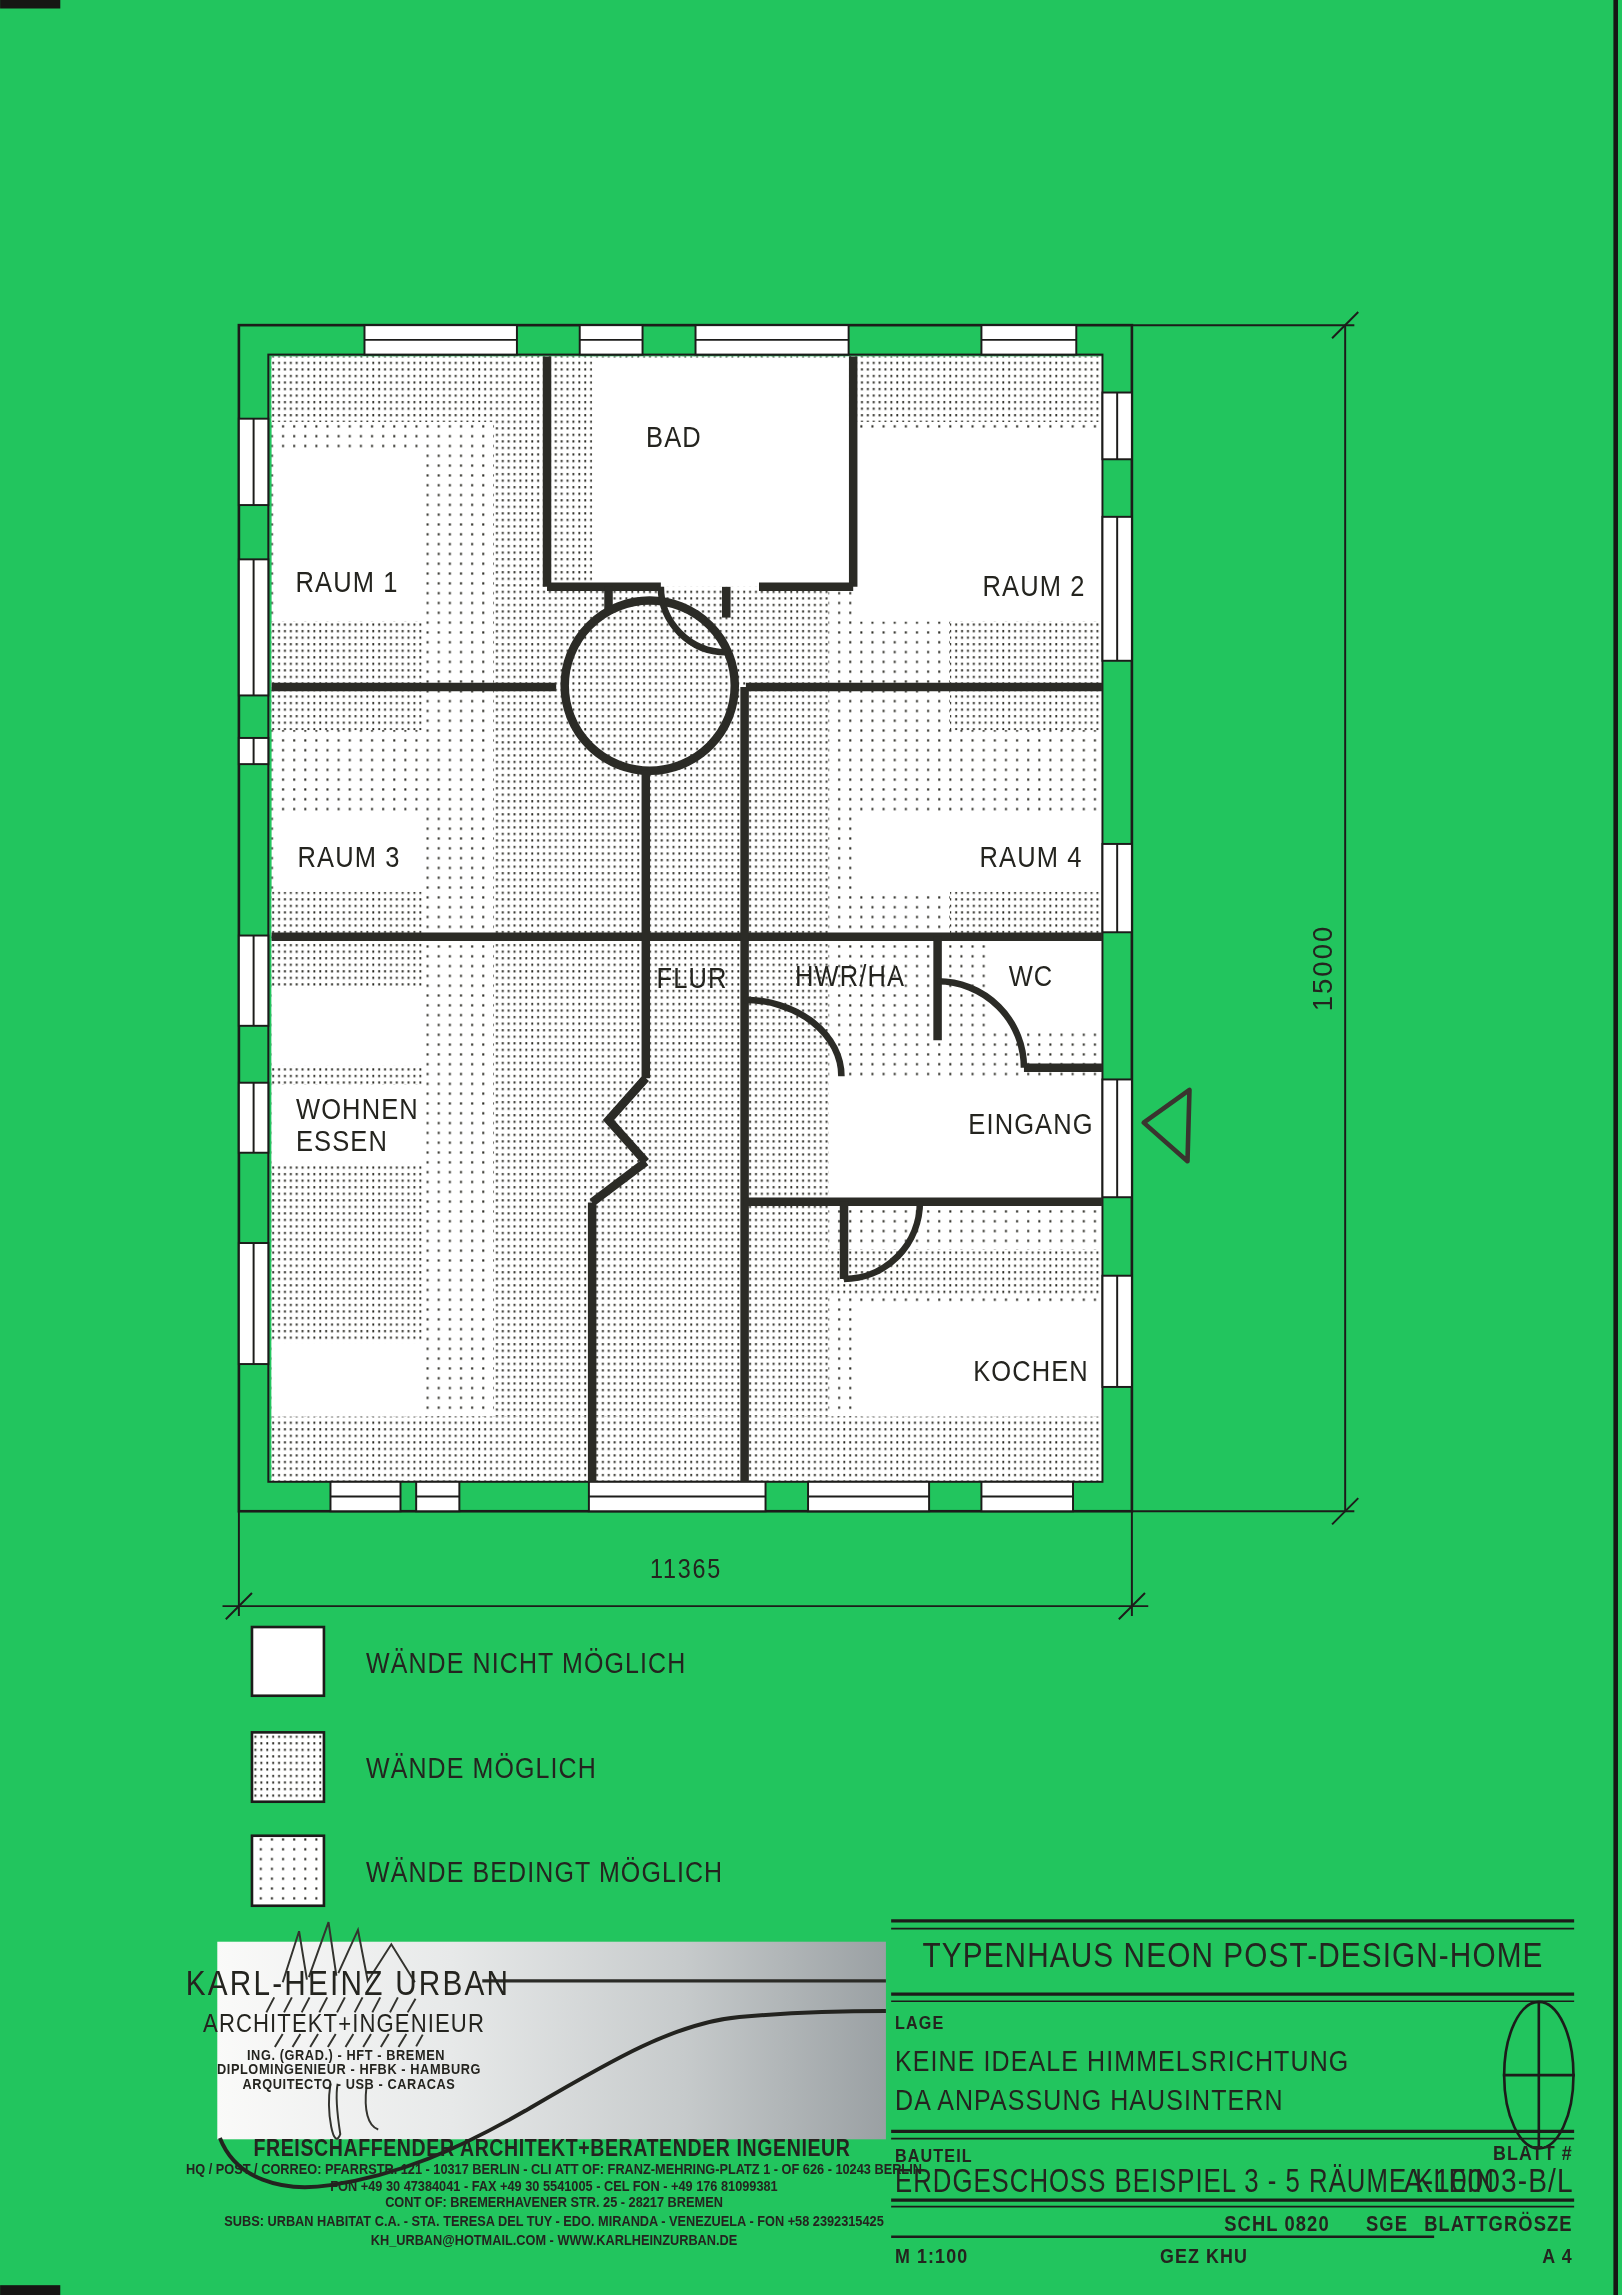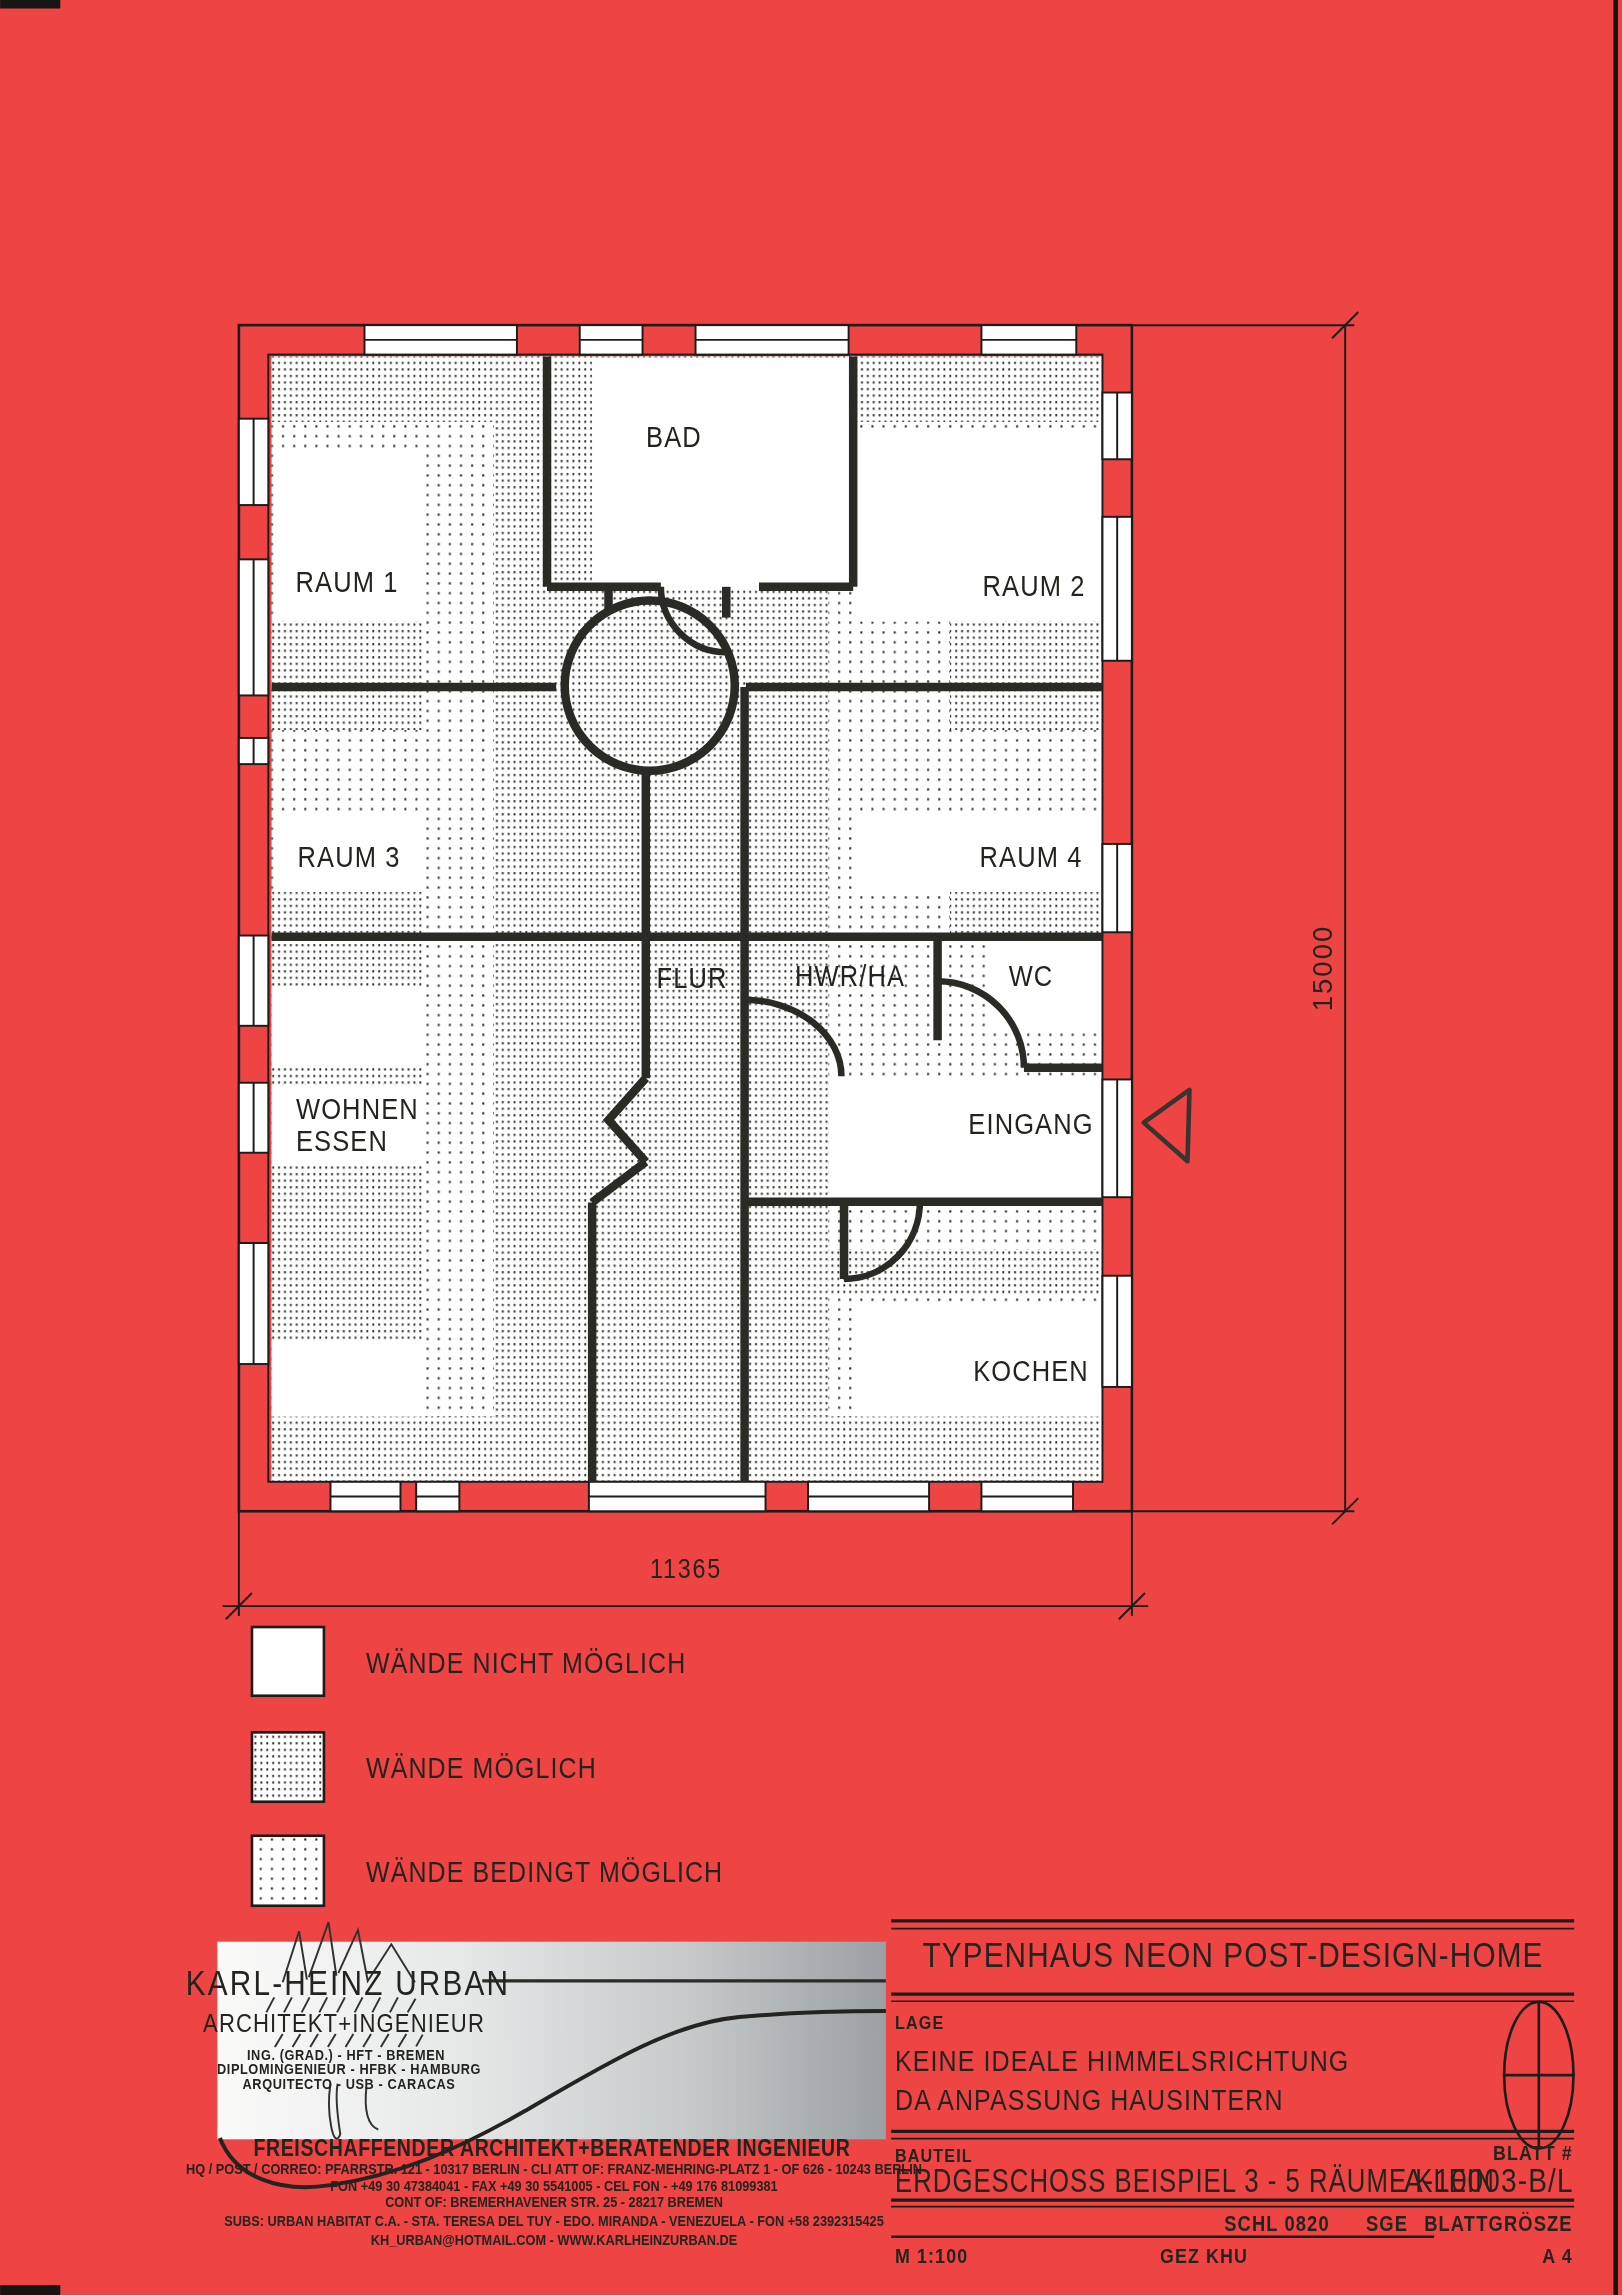--- a/index.html
+++ b/index.html
@@ -1,16 +1,16 @@
 <!DOCTYPE html>
 <html style="font-size:10.5px"><head>
 <meta charset="utf-8">
 <style>
   html,body{margin:0;padding:0;background:#e8e8e6;}
-  .sheet{position:relative;width:1622px;height:2295px;background:#ef4444;overflow:hidden;
+  .sheet{position:relative;width:1622px;height:2295px;background:#22c55e;overflow:hidden;
          font-family:"Liberation Sans","DejaVu Sans",sans-serif;color:#22221f;}
   svg{position:absolute;left:0;top:0;}
   .lbl{position:absolute;white-space:nowrap;color:#24241f;letter-spacing:1.3px;}
   .c{transform:translate(-50%,-50%) scaleX(0.85);}
   .lft{transform:translate(0,-50%) scaleX(0.85);transform-origin:0 50%;}
   .rgt{transform:translate(0,-50%) scaleX(0.85);transform-origin:100% 50%;}
   .rot{transform:translate(-50%,-50%) rotate(-90deg);}
   .room{font-size:30px;}
   .dim{font-size:27.5px;letter-spacing:2px;}
   .legend-lbl{font-size:29.4px;}

